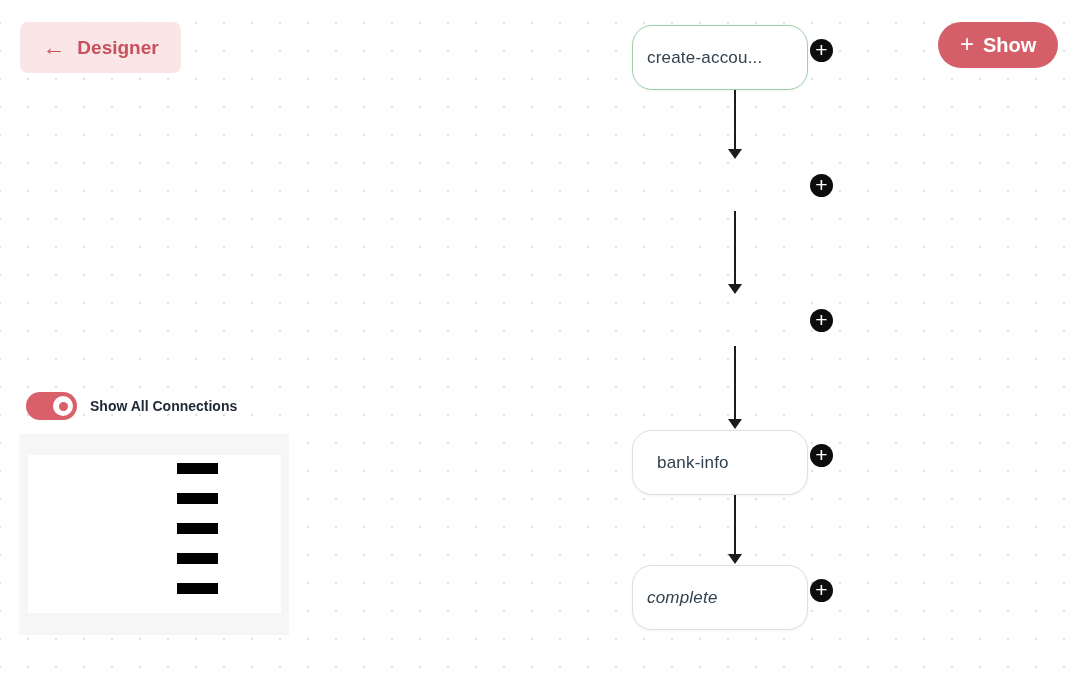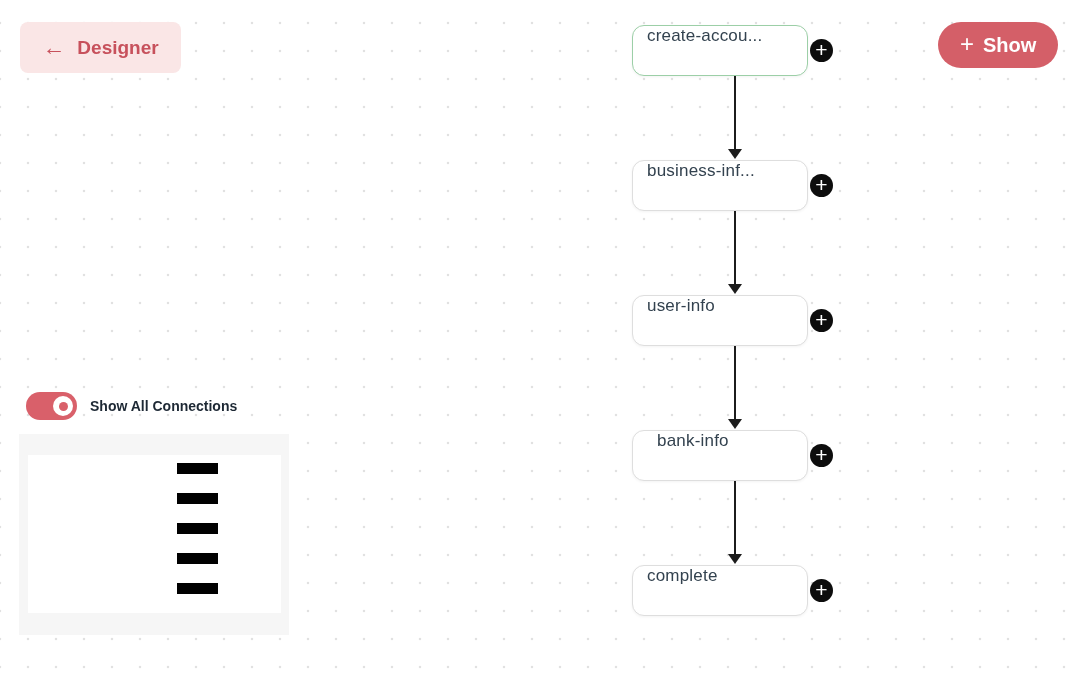--- a/index.html
+++ b/index.html
@@ -37,25 +37,25 @@
     color: #ffffff; font-family: inherit;
     font-size: 20px; font-weight: 700;
     display: flex; align-items: center; justify-content: center; gap: 9px;
     cursor: pointer;
   }
   .step-btn .plus { font-size: 24px; font-weight: 300; line-height: 1; margin-top: -2px; }
 
   
   .node {
     position: absolute; left: 632px;
-    width: 176px; height: 51px;
+    width: 176px; height: 65px;
     background: #ffffff;
-    border: 1px solid #dedede; border-radius: 12px;
+    border: 1px solid #dedede; border-radius: 20px;
     box-shadow: 0 1px 3px rgba(0,0,0,0.05);
-    display: flex; 
+    display: flex; align-items: center;
     padding-left: 14px;
     font-size: 17px; color: #33424f; letter-spacing: 0.2px;
     cursor: pointer;
   }
   .node.selected { border-color: #9ccfa7; }
 
   .plus-btn {
     position: absolute; left: 810px;
     width: 23px; height: 23px;
     background: #0d0d0d; border: none; border-radius: 50%;
@@ -144,42 +144,36 @@
   <div class="edge" style="top:481px; height:73px;"></div>
   <div class="edge-arrow" style="top:554px;"></div>
 
   <div class="node selected" style="top:25px;">
     <span>create-accou...</span>
   </div>
   <button class="plus-btn" style="top:39px;">
     <span>+</span>
   </button>
 
-  <div class="node" style="top:160px;">
-    <span>business-inf...</span>
-  </div>
   <button class="plus-btn" style="top:174px;">
     <span>+</span>
   </button>
 
-  <div class="node" style="top:295px;">
-    <span>user-info</span>
-  </div>
   <button class="plus-btn" style="top:309px;">
     <span>+</span>
   </button>
 
   <div class="node" style="top:430px;padding-left:24px;">
     <span>bank-info</span>
   </div>
   <button class="plus-btn" style="top:444px;">
     <span>+</span>
   </button>
 
-  <div class="node" style="top:565px;">
+  <div class="node" style="top:565px;font-style:italic;">
     <span>complete</span>
   </div>
   <button class="plus-btn" style="top:579px;">
     <span>+</span>
   </button>
 
   <button class="toggle">
     <span class="toggle-knob">
       <span class="toggle-dot"></span>
     </span>

